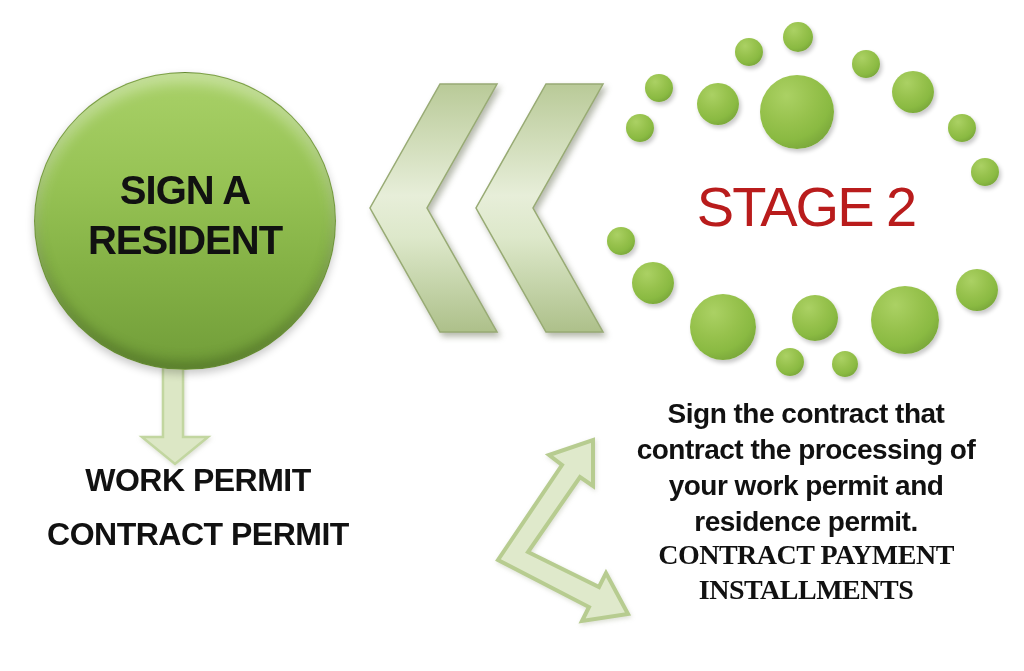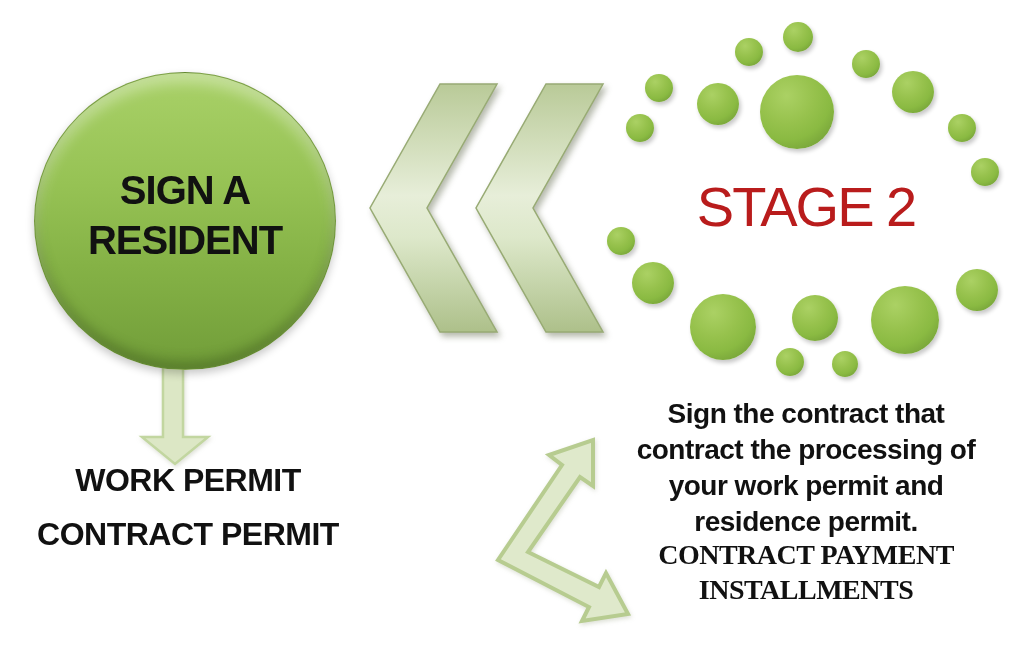--- a/index.html
+++ b/index.html
@@ -27,21 +27,21 @@
   }
   
   #dots{position:absolute;left:0;top:0;width:1024px;height:671px;}
   .dot{
     position:absolute;border-radius:50%;
     background:radial-gradient(circle at 36% 28%, #abd164 0%, #97c24d 38%, #8aba42 62%, #74a038 86%, #648b2e 100%);
     box-shadow:2px 3px 4px rgba(0,0,0,.22);
   }
   
   .outcome{
-    position:absolute;left:2px;top:453px;width:372px;text-align:center;
+    position:absolute;left:12px;top:453px;width:372px;text-align:center;
     color:#111;font-weight:700;font-size:32px;line-height:54px;letter-spacing:-0.5px;
   }
   .outcome span{display:block;}
   .desc{
     position:absolute;left:591px;top:377px;width:430px;text-align:center;
     color:#111;font-weight:700;font-size:28px;line-height:36px;letter-spacing:-0.5px;margin-top:19px;
   }
   .desc span{display:block;}
   .payment{
     position:absolute;left:591px;top:537px;width:430px;text-align:center;

